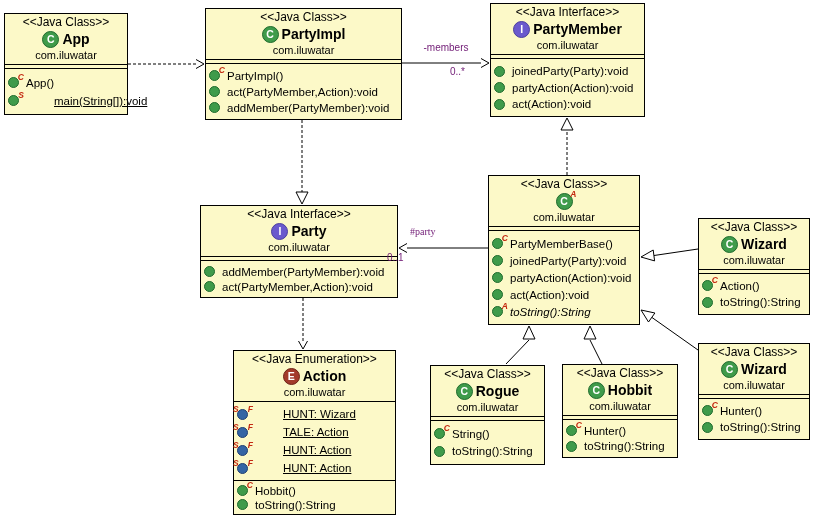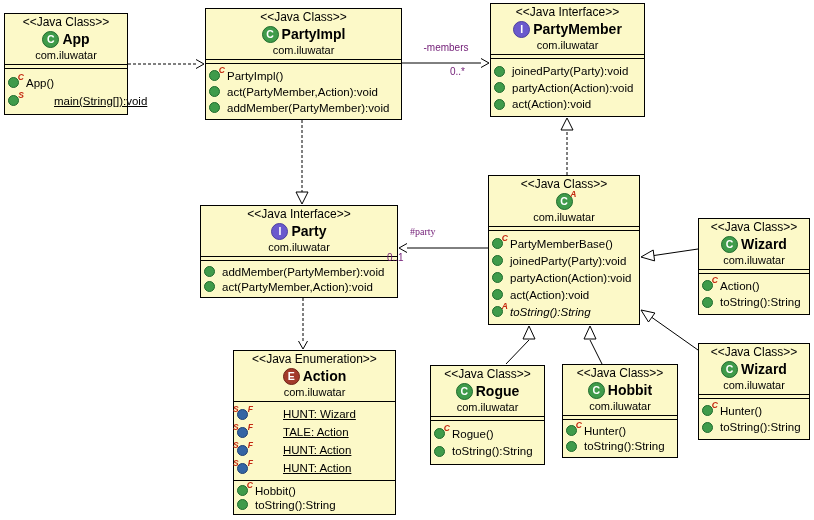--- a/index.html
+++ b/index.html
@@ -315,21 +315,21 @@
           <span class="nm">Rogue</span>
         </span>
       <span class="pkg">com.iluwatar</span>
     </div>
     <div class="fields"></div>
     <div class="methods">
       <div class="member">
           <span class="micon green">
             <i class="deco tr">C</i>
           </span>
-          <span class="lbl">Rogue()</span>
+          <span class="lbl">String()</span>
         </div>
       <div class="member">
           <span class="micon green"></span>
           <span class="lbl">toString():String</span>
         </div>
     </div>
   </div>
 
   <div class="box" style="left:562px; top:364px; width:116px; height:94px;">
     <div class="title">

